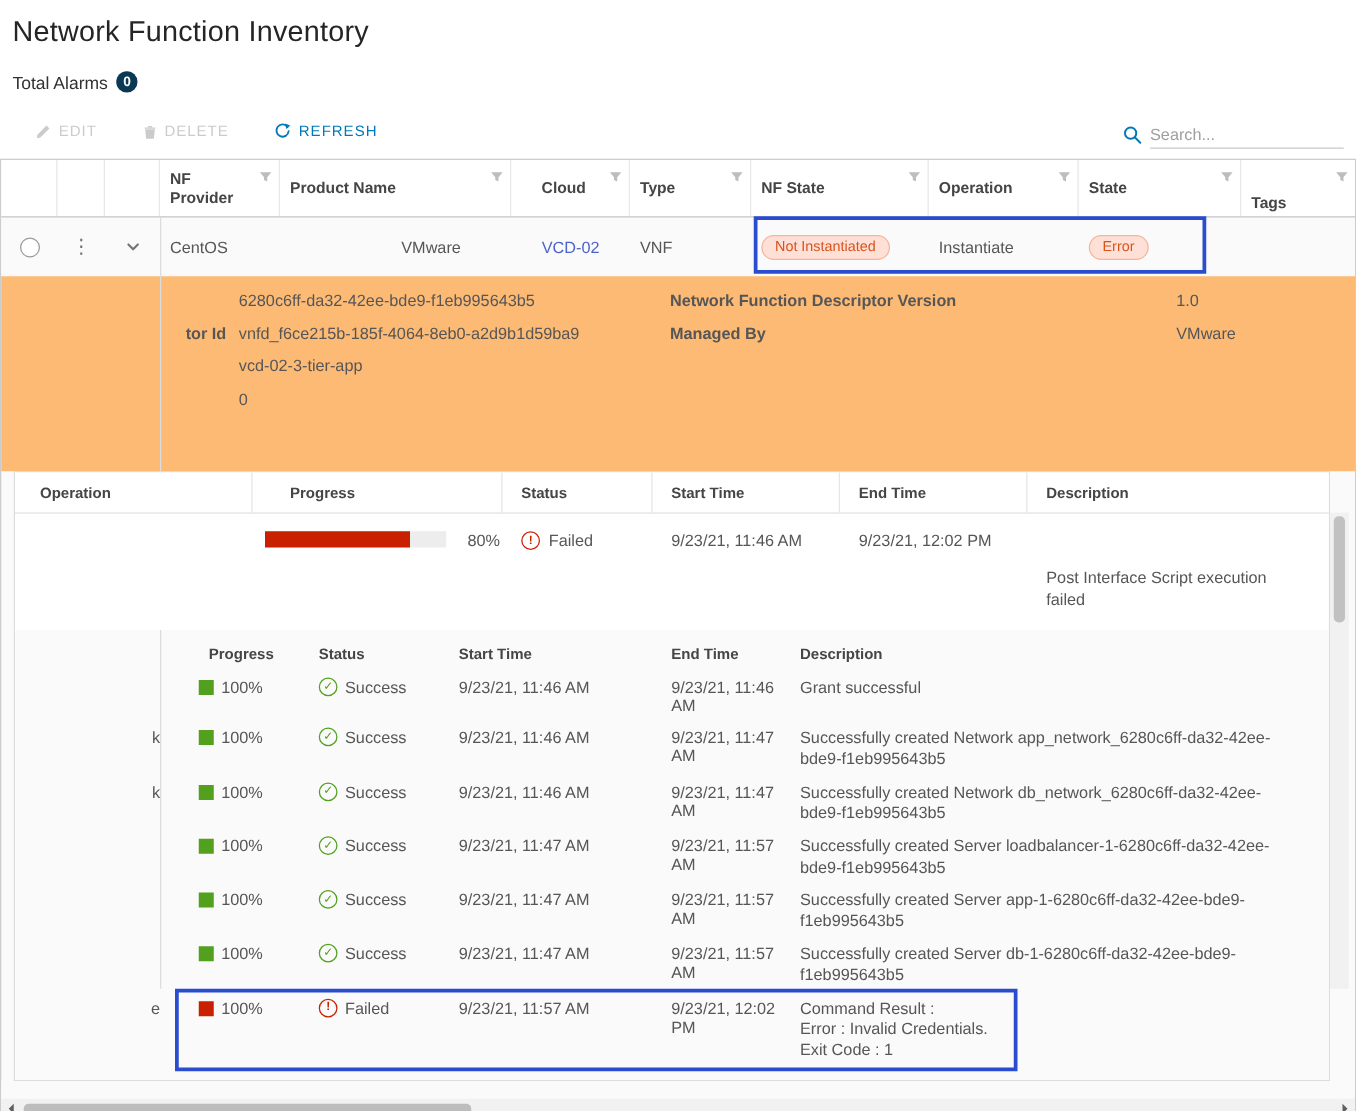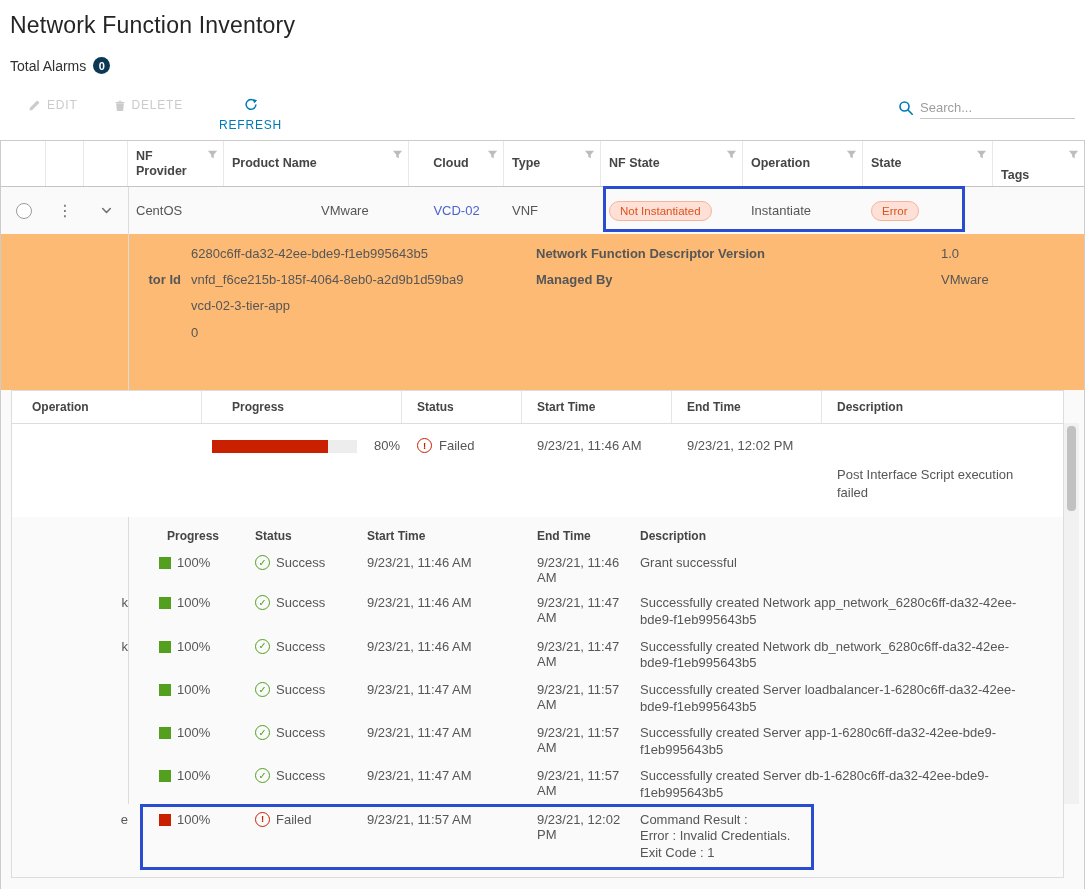--- a/index.html
+++ b/index.html
@@ -17,21 +17,21 @@
   .alarms-line{ margin:18px 0 0 10px; display:flex; align-items:center; gap:7px; font-size:14px; color:#313131; }
   .alarm-badge{ width:17px; height:17px; border-radius:50%; background:var(--alarm-badge-bg); color:#fff;
                 font-size:11px; font-weight:700; display:inline-flex; align-items:center; justify-content:center; }
 
   
   .toolbar{ margin:24px 10px 8px 28px; display:flex; align-items:flex-start; }
   .tbtn{ display:inline-flex; align-items:center; gap:6px; font-size:12px; font-weight:500;
          letter-spacing:.8px; background:none; border:none; cursor:pointer; margin-right:36px;
          font-family:inherit; }
   .tbtn.disabled{ color:#cbcbcb; cursor:default; }
-  .tbtn.primary{ color:var(--accent-blue);flex-direction:column; }
+  .tbtn.primary{ color:var(--accent-blue); }
   .tbtn svg{ display:block; }
   .search-wrap{ margin-left:auto; display:flex; align-items:flex-end; gap:6px; color:var(--accent-blue); }
   .search-input{ width:155px; border:none; border-bottom:1px solid #c9c9c9; font-size:13px; padding:2px 0 3px;
                  outline:none; background:transparent; color:#565656; font-family:inherit; }
   .search-input::placeholder{ color:#9e9e9e; }
 
   
   .grid{ position:relative; width:1085px; border:1px solid #ccc; margin-top:8px; background:#fafafa; }
   .rail-line{ position:absolute; left:127px; top:46px; height:617px; width:0;
               border-left:1px solid #dcdcdc; z-index:1; pointer-events:none; }
@@ -84,21 +84,21 @@
   .oh:last-child{ border-right:none; }
   .oc-op{ width:190px; padding-left:20px; }
   .oc-progress{ width:200px; padding-left:10px; }
   .oh.oc-progress{ padding-left:30px; }
   .oc-status{ width:120px; padding-left:15px; }
   .oc-start{ width:150px; padding-left:15px; }
   .oc-end{ width:150px; padding-left:15px; }
   .oc-desc{ flex:1; padding-left:15px; padding-right:30px; }
 
   .ops-row{ display:flex; align-items:flex-start; background:#fff; padding:14px 0 16px; position:relative; z-index:2; }
-  .ops-row .oc{ display:flex; align-items:flex-end; gap:7px; }
+  .ops-row .oc{ display:flex; align-items:flex-start; gap:7px; }
   .ops-row .oc-desc{ display:block; line-height:1.35; color:#565656;margin-top:28px; }
   .bar-track{ width:145px; height:13px; background:#ededed; }
   .bar-fill{ height:100%; background:var(--error-red); }
   .bar-label{ margin-left:10px; color:#565656; }
 
   .status-icon{ width:15px; height:15px; min-width:15px; border-radius:50%; border:1.5px solid var(--success-green);
                 color:var(--success-green); display:inline-flex; align-items:center; justify-content:center;
                 font-size:9.5px; font-weight:700; line-height:1; }
   .status-icon::before{ content:"\2713"; }
   .status-icon.failed, .is-failed .status-icon{ border-color:var(--error-red); color:var(--error-red); }

